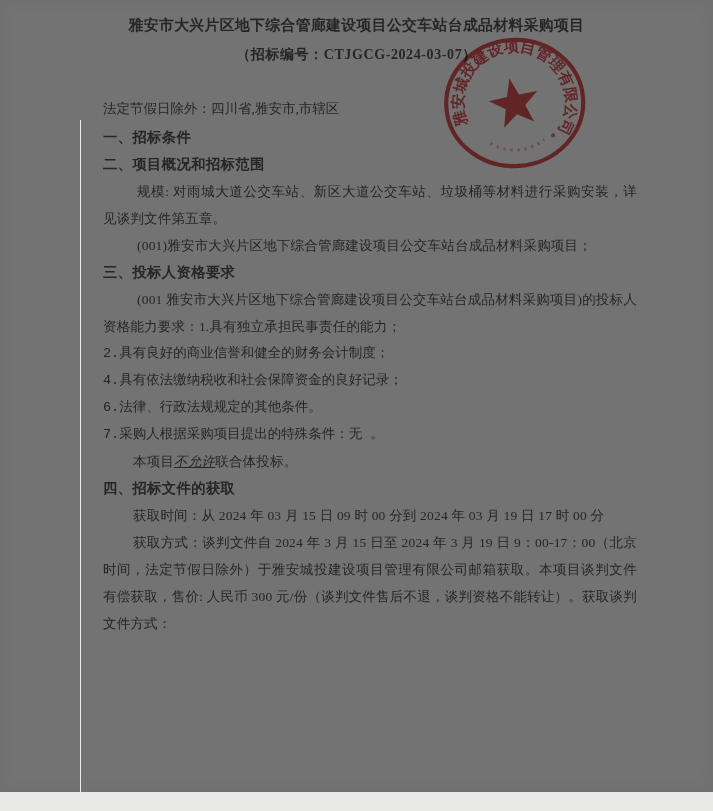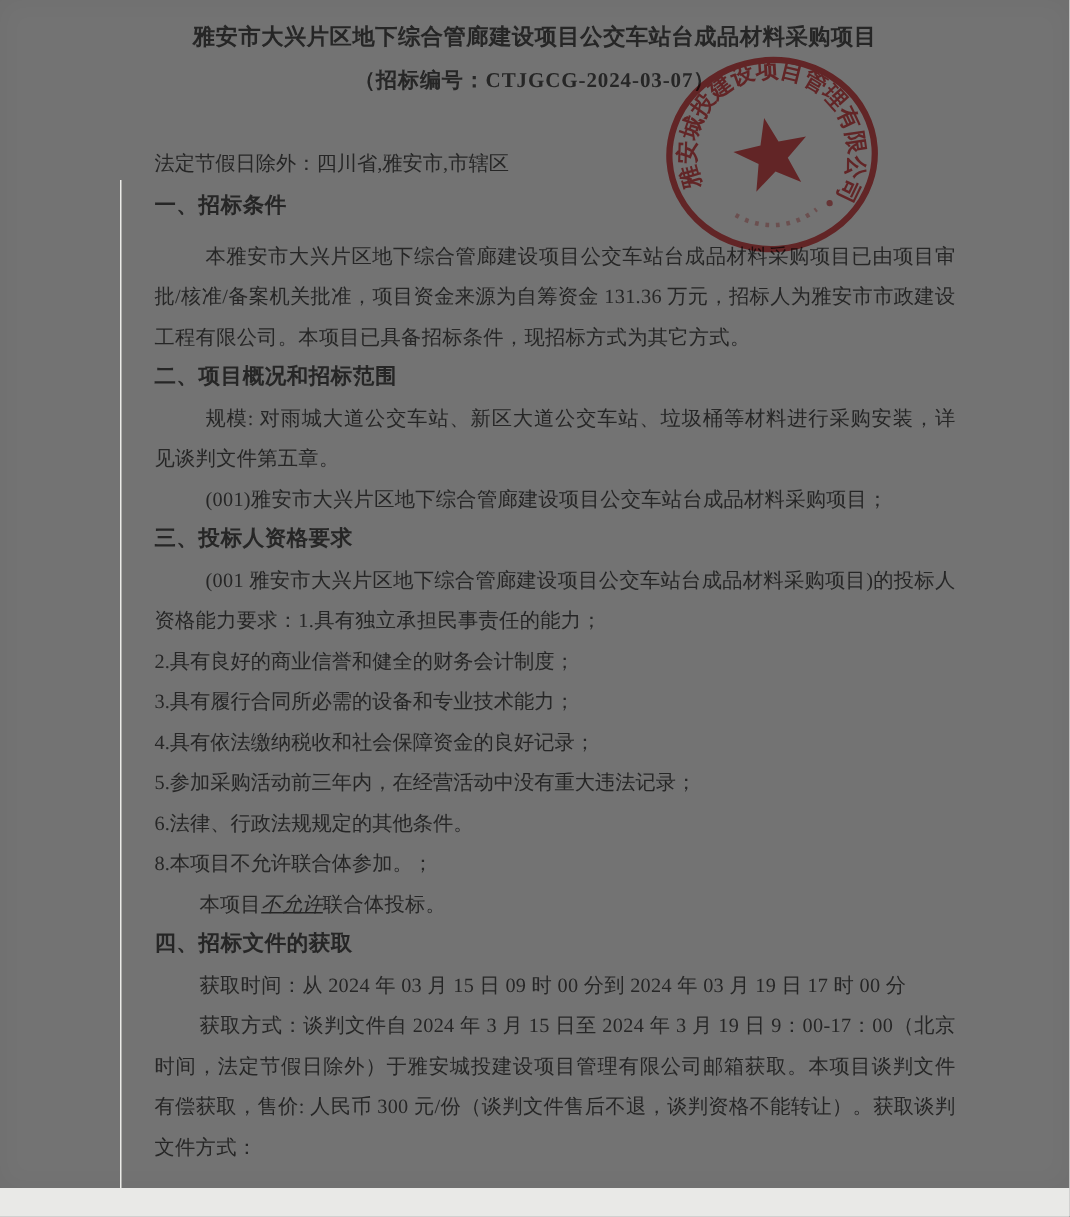--- a/index.html
+++ b/index.html
@@ -31,21 +31,21 @@
     font-size:14.3px;font-weight:700;margin:0;line-height:27px;
     letter-spacing:0.4px;
   }
   h2.sec-1{margin-top:2px;font-family:Liberation Serif, serif;}
   p{margin:0;line-height:27px;letter-spacing:0.2px;}
   .indent{text-indent:34px;}
   .indent-sm{text-indent:30px;}
   .p-first{margin-top:6px;}
   .em-italic{font-style:italic;text-decoration:underline;}
   .req-list{margin:0;padding:0;list-style:none;}
-  .req-list li{line-height:27px;}
+  .req-list li{line-height:27px;font-family:Liberation Mono, monospace;}
   
   .seal{
     position:absolute;left:441px;top:36px;width:148px;height:142px;
     z-index:2;
     mix-blend-mode:multiply;
     opacity:0.88;
     transform:rotate(-4deg);
   }
 </style>
 </head>
@@ -71,36 +71,33 @@
       <path d="M 47 105.5 A 47 47 0 0 0 101 105.5" fill="none" stroke="#d5393c" stroke-width="3" stroke-dasharray="2.5 4.5" opacity="0.45"></path>
       <circle cx="110" cy="102" r="2.1" fill="#d5393c" opacity="0.8"></circle>
     </g>
   </svg>
 
   <div class="content">
 
     <div class="meta-line">法定节假日除外：四川省,雅安市,市辖区</div>
 
     <h2 class="sec sec-1">一、招标条件</h2>
-    <p class="indent p-first">本雅安市大兴片区地下综合管廊建设项目公交车站台成品材料采购项目已由项目审批/核准/备案机关批准，项目资金来源为自筹资金 131.36 万元，招标人为雅安市市政建设工程有限公司。本项目已具备招标条件，现招标方式为其它方式。</p>
 
     <h2 class="sec">二、项目概况和招标范围</h2>
     <p class="indent">规模: 对雨城大道公交车站、新区大道公交车站、垃圾桶等材料进行采购安装，详见谈判文件第五章。</p>
     <p class="indent">(001)雅安市大兴片区地下综合管廊建设项目公交车站台成品材料采购项目；</p>
 
     <h2 class="sec">三、投标人资格要求</h2>
     <p class="indent">(001 雅安市大兴片区地下综合管廊建设项目公交车站台成品材料采购项目)的投标人资格能力要求：1.具有独立承担民事责任的能力；</p>
 
     <ul class="req-list">
       <li>2.具有良好的商业信誉和健全的财务会计制度；</li>
-      <li>3.具有履行合同所必需的设备和专业技术能力；</li>
       <li>4.具有依法缴纳税收和社会保障资金的良好记录；</li>
-      <li>5.参加采购活动前三年内，在经营活动中没有重大违法记录；</li>
       <li>6.法律、行政法规规定的其他条件。</li>
-      <li>8.本项目不允许联合体参加。；</li>
+      <li>7.采购人根据采购项目提出的特殊条件：无 。</li>
     </ul>
 
     <p class="indent-sm"><span>本项目</span><span class="em-italic">不允许</span><span>联合体投标。</span></p>
 
     <h2 class="sec">四、招标文件的获取</h2>
     <p class="indent-sm">获取时间：从 2024 年 03 月 15 日 09 时 00 分到 2024 年 03 月 19 日 17 时 00 分</p>
     <p class="indent-sm">获取方式：谈判文件自 2024 年 3 月 15 日至 2024 年 3 月 19 日 9：00-17：00（北京时间，法定节假日除外）于雅安城投建设项目管理有限公司邮箱获取。本项目谈判文件有偿获取，售价: 人民币 300 元/份（谈判文件售后不退，谈判资格不能转让）。获取谈判文件方式：</p>
 
   </div>
 </div>

